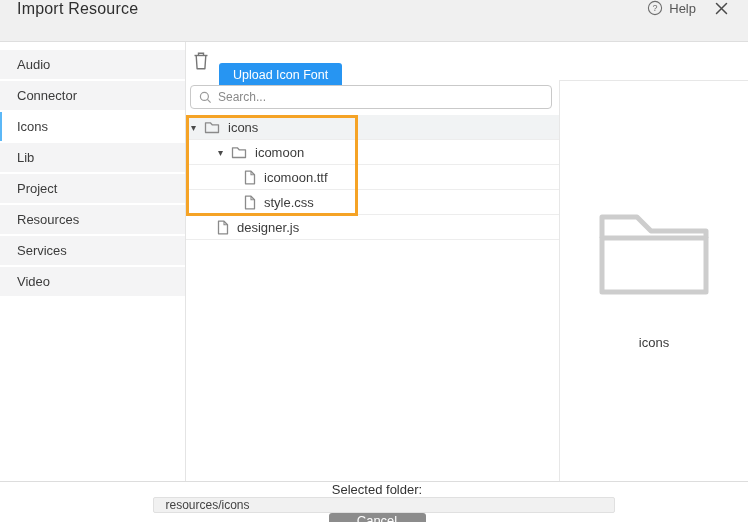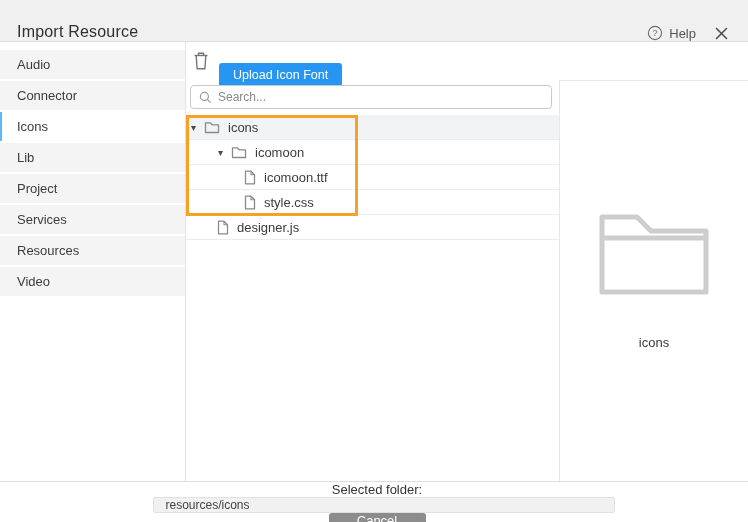--- a/index.html
+++ b/index.html
@@ -4,21 +4,21 @@
 <style>
   * { box-sizing: border-box; margin: 0; padding: 0; }
   html,body { background:#fff; }
   body { font-family:"Liberation Sans", sans-serif; }
 
   .dialog { position:relative; width:748px; height:522px; background:#fff;
             outline:1px solid #e3e3e3; overflow:hidden; }
 
   
   .hdr { height:42px; background:#f0f0f0; border-bottom:1px solid #dedede;
-         display:flex; align-items:flex-end; padding:0 20px 0 17px; }
+         display:flex; align-items:flex-start; padding:0 20px 0 17px; }
   .hdr-title { font-size:16px; color:#2f2f2f; letter-spacing:.2px; }
   .hdr-right { margin-left:auto; display:flex; align-items:center; gap:9px; }
   .help { display:flex; align-items:center; gap:6px; color:#565656; font-size:13px; cursor:default; }
   .close-x { margin-left:10px; display:flex; align-items:center; }
 
   
   .body { display:flex; height:439px; }
 
   .sidebar { width:186px; border-right:1px solid #e4e4e4; padding-top:8px; background:#fff; }
   .sb-item { height:29px; margin-bottom:2px; background:#f4f4f5; display:flex;
@@ -105,24 +105,24 @@
         <div class="sb-item selected">
           <span>Icons</span>
         </div>
         <div class="sb-item">
           <span>Lib</span>
         </div>
         <div class="sb-item">
           <span>Project</span>
         </div>
         <div class="sb-item">
+          <span>Resources</span>
+        </div>
+        <div class="sb-item">
           <span>Services</span>
-        </div>
-        <div class="sb-item">
-          <span>Resources</span>
         </div>
         <div class="sb-item">
           <span>Video</span>
         </div>
       </div>
 
     <div class="main-col">
 
       <div class="toolbar">
         <span class="trash-btn">

